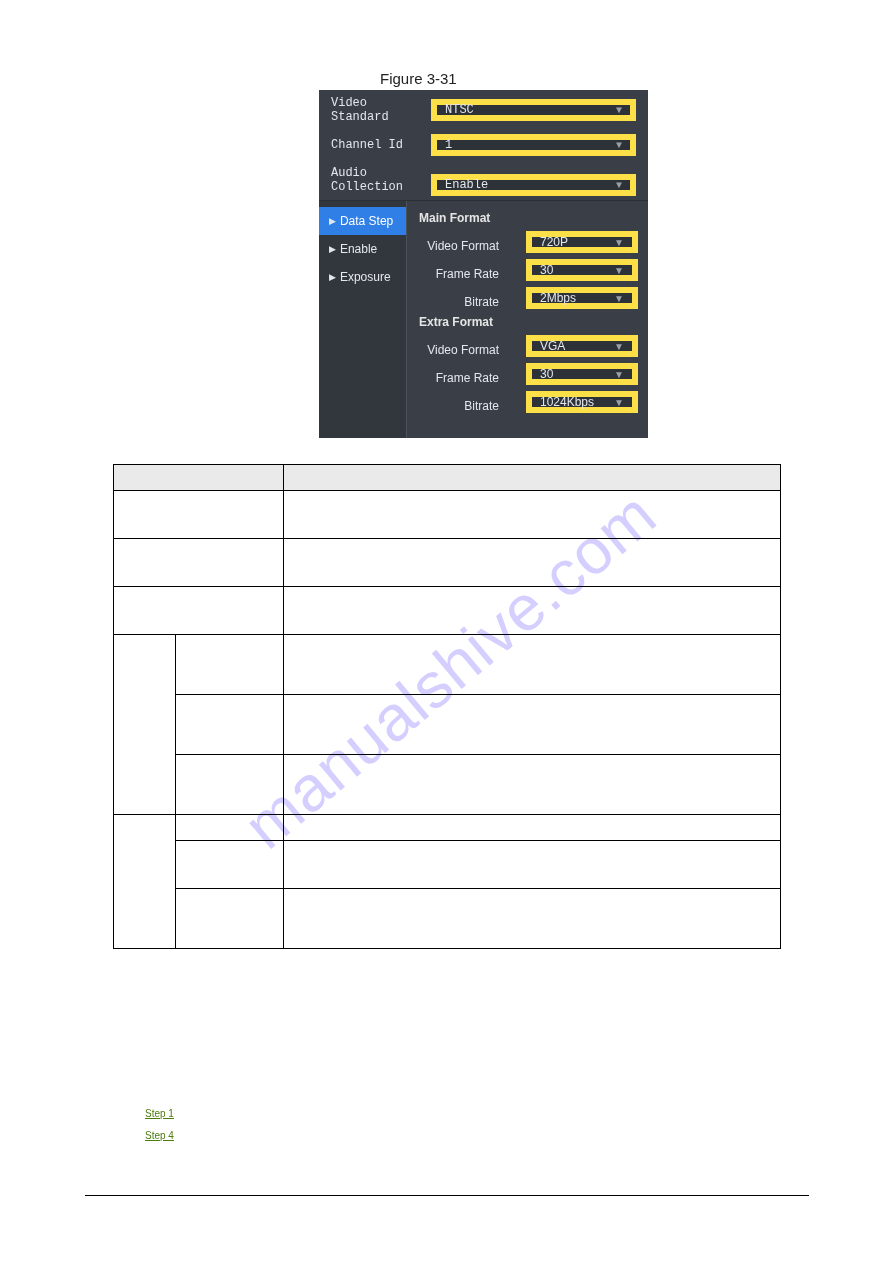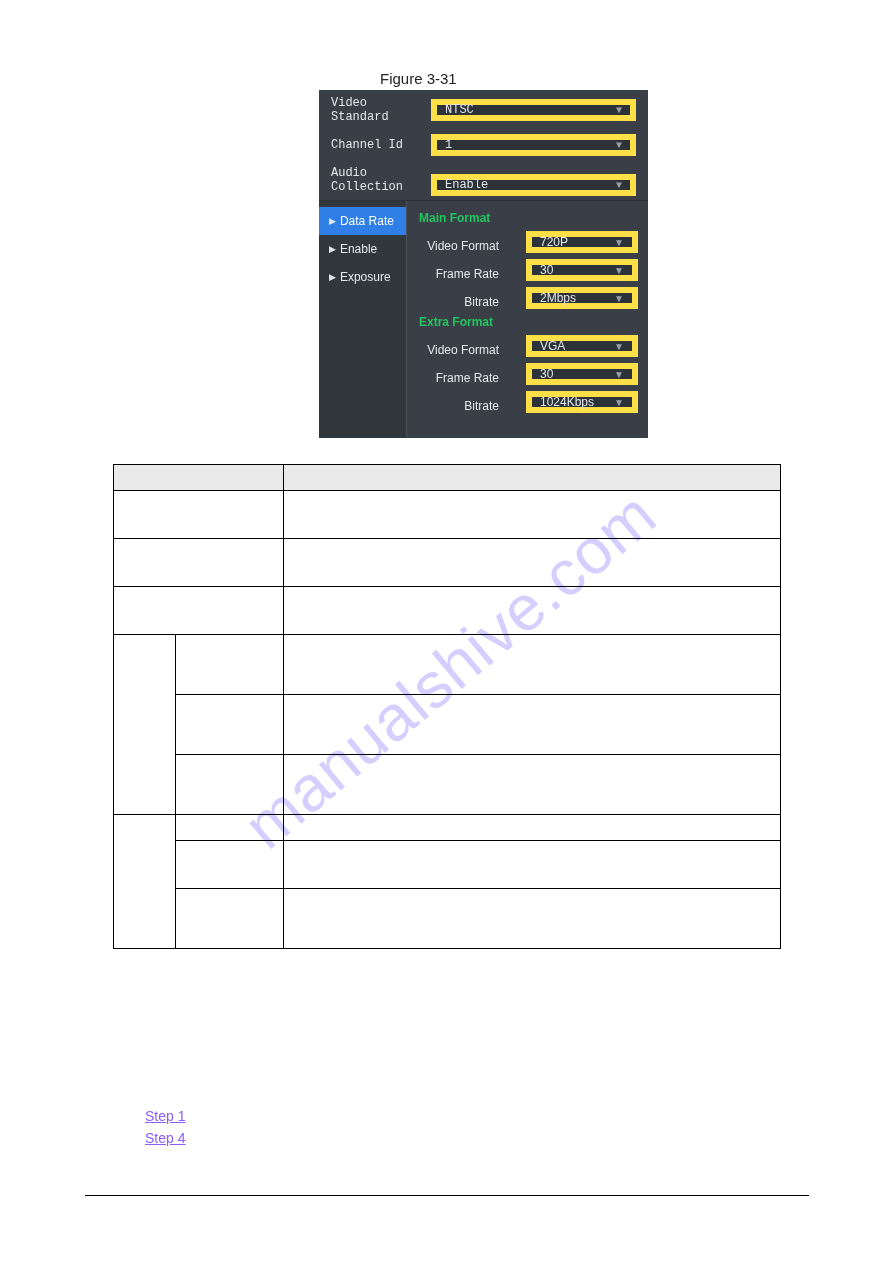--- a/index.html
+++ b/index.html
@@ -91,21 +91,21 @@
     background: #2f7fe6;
     color: #fff;
   }
   .content {
     flex: 1;
     padding: 6px 10px 0 10px;
     border-left: 1px solid #4b525c;
   }
   .content .section-title {
     font-weight: 600;
-    color: #22c55e;
+    color: #e5e5e5;
     font-size: 12px;
     margin: 4px 0 6px 2px;
   }
   .content-row {
     display: flex;
     align-items: center;
     margin-bottom: 6px;
   }
   .content-row .cl {
     width: 90px;
@@ -130,23 +130,23 @@
   .tbl thead th { background: #eaeaea; height: 26px; }
   .tbl .c1 { width: 62px; }
   .tbl .c2 { width: 108px; }
   .tbl .r-simple td { height: 48px; }
   .tbl .r-tall td { height: 60px; }
   .tbl .r-short td { height: 26px; }
 
   .step {
     position: absolute;
     left: 145px;
-    font-size: 14px;
+    font-size: 10px;
     text-decoration: underline;
-    color: #8b5cf6;
+    color: #4d7c0f;
   }
   .step1 { top: 1108px; }
   .step2 { top: 1130px; }
 
   .bottom-rule {
     position: absolute;
     left: 85px;
     top: 1195px;
     width: 724px;
     height: 0;
@@ -203,21 +203,21 @@
       <div class="panel-select">
         <span>Enable</span>
         <span class="chev">▼</span>
       </div>
     </div>
 
     <div class="panel-body">
       <div class="sidebar">
         <div class="sidebar-item active">
           <span class="tri">▶</span>
-          <span>Data Rate</span>
+          <span>Data Step</span>
         </div>
         <div class="sidebar-item">
           <span class="tri">▶</span>
           <span>Enable</span>
         </div>
         <div class="sidebar-item">
           <span class="tri">▶</span>
           <span>Exposure</span>
         </div>
       </div>

